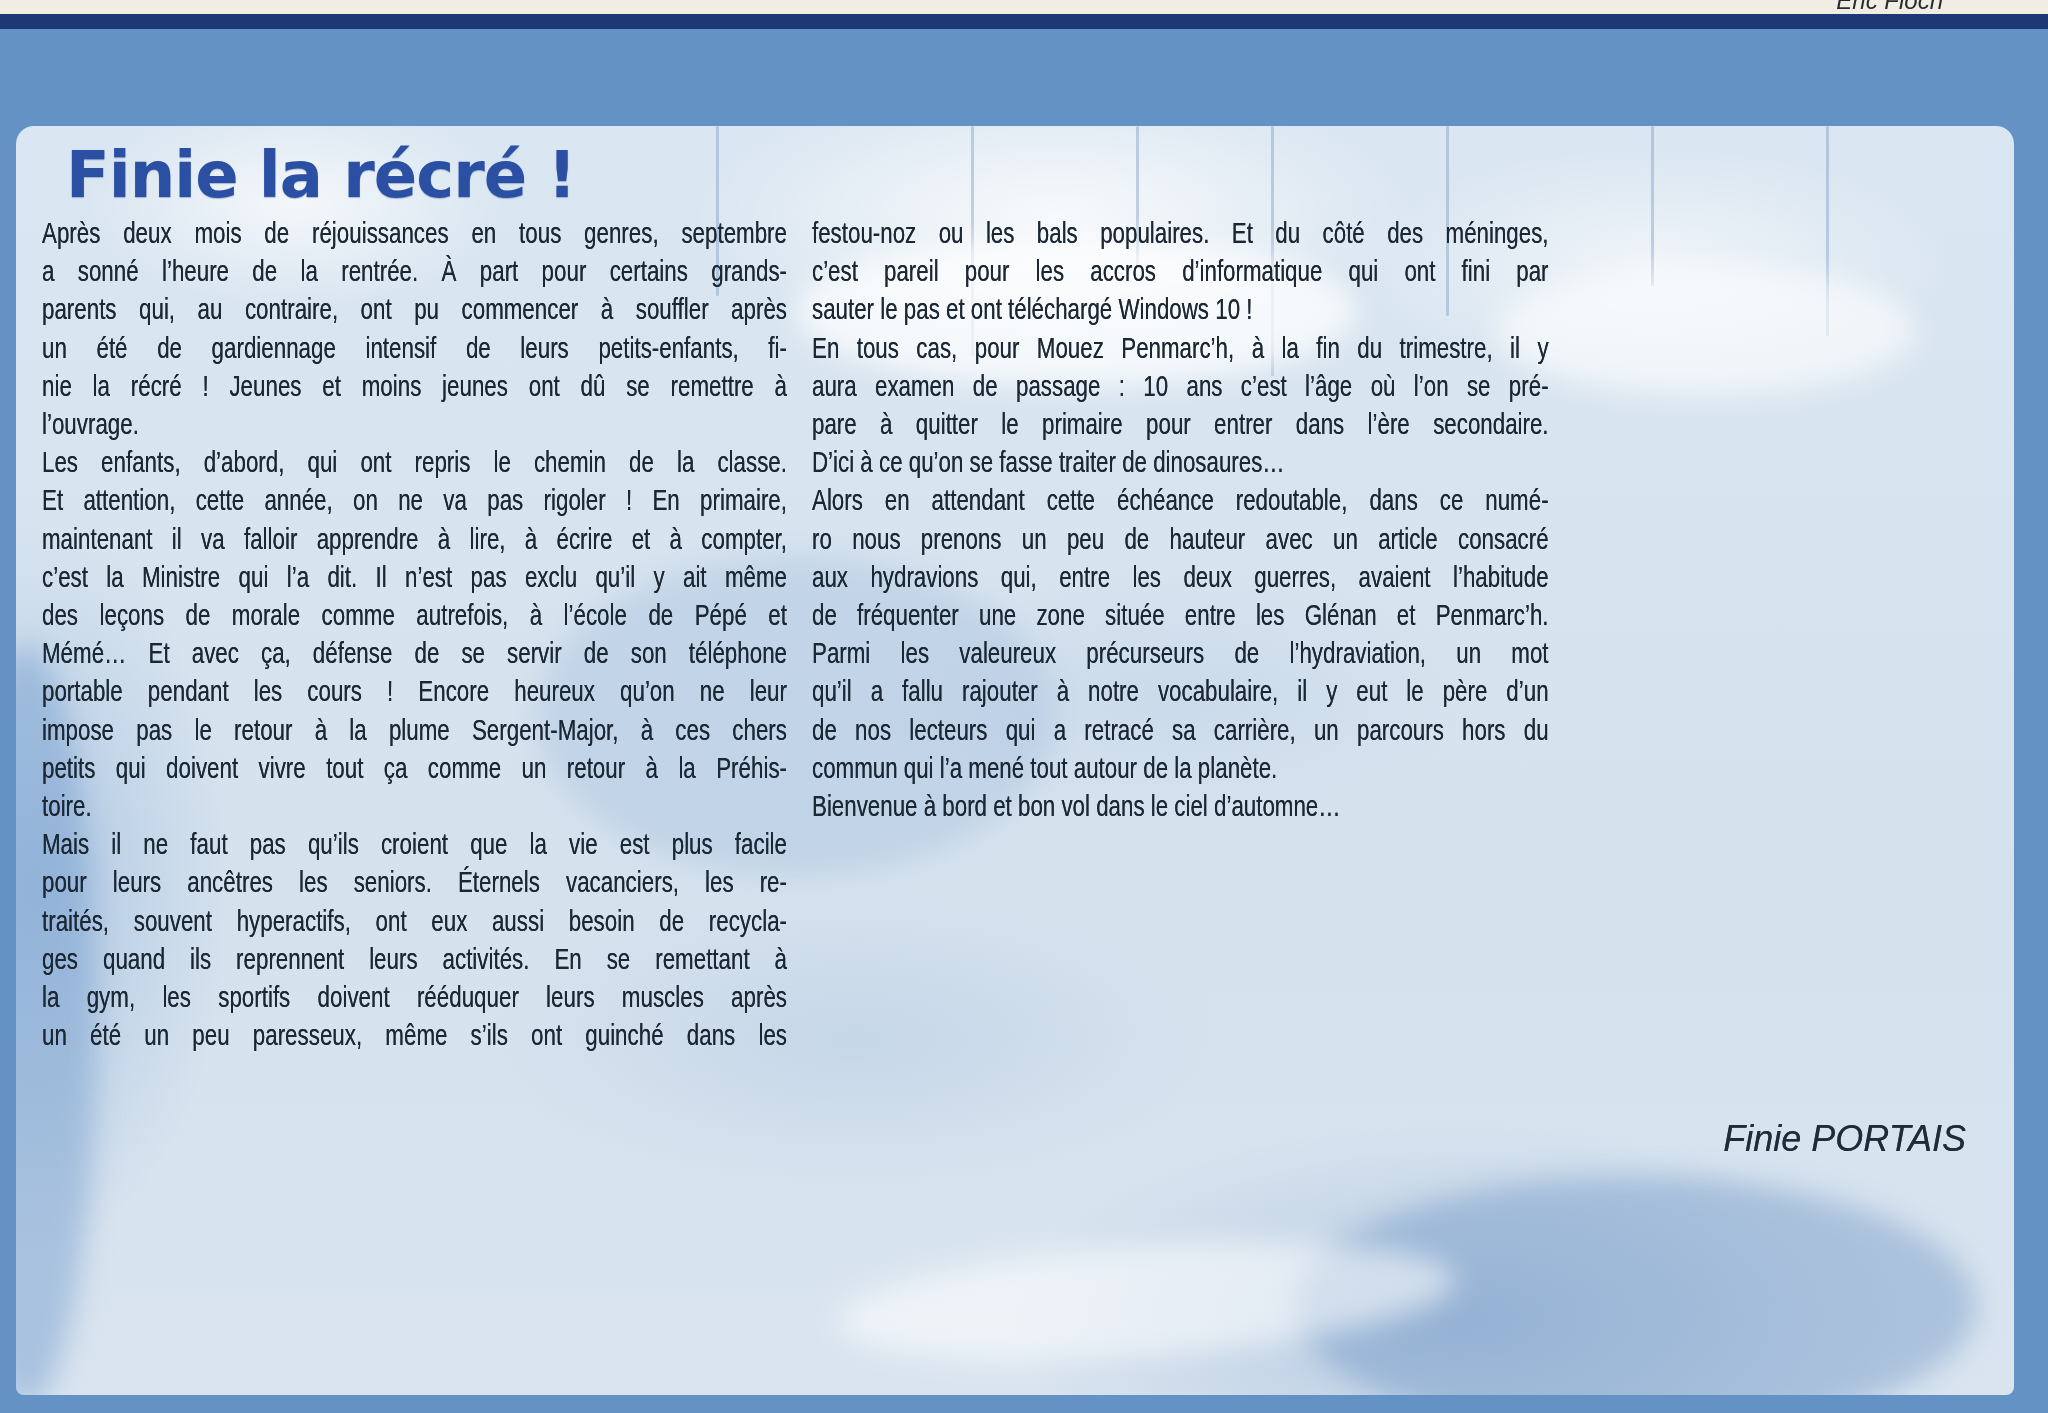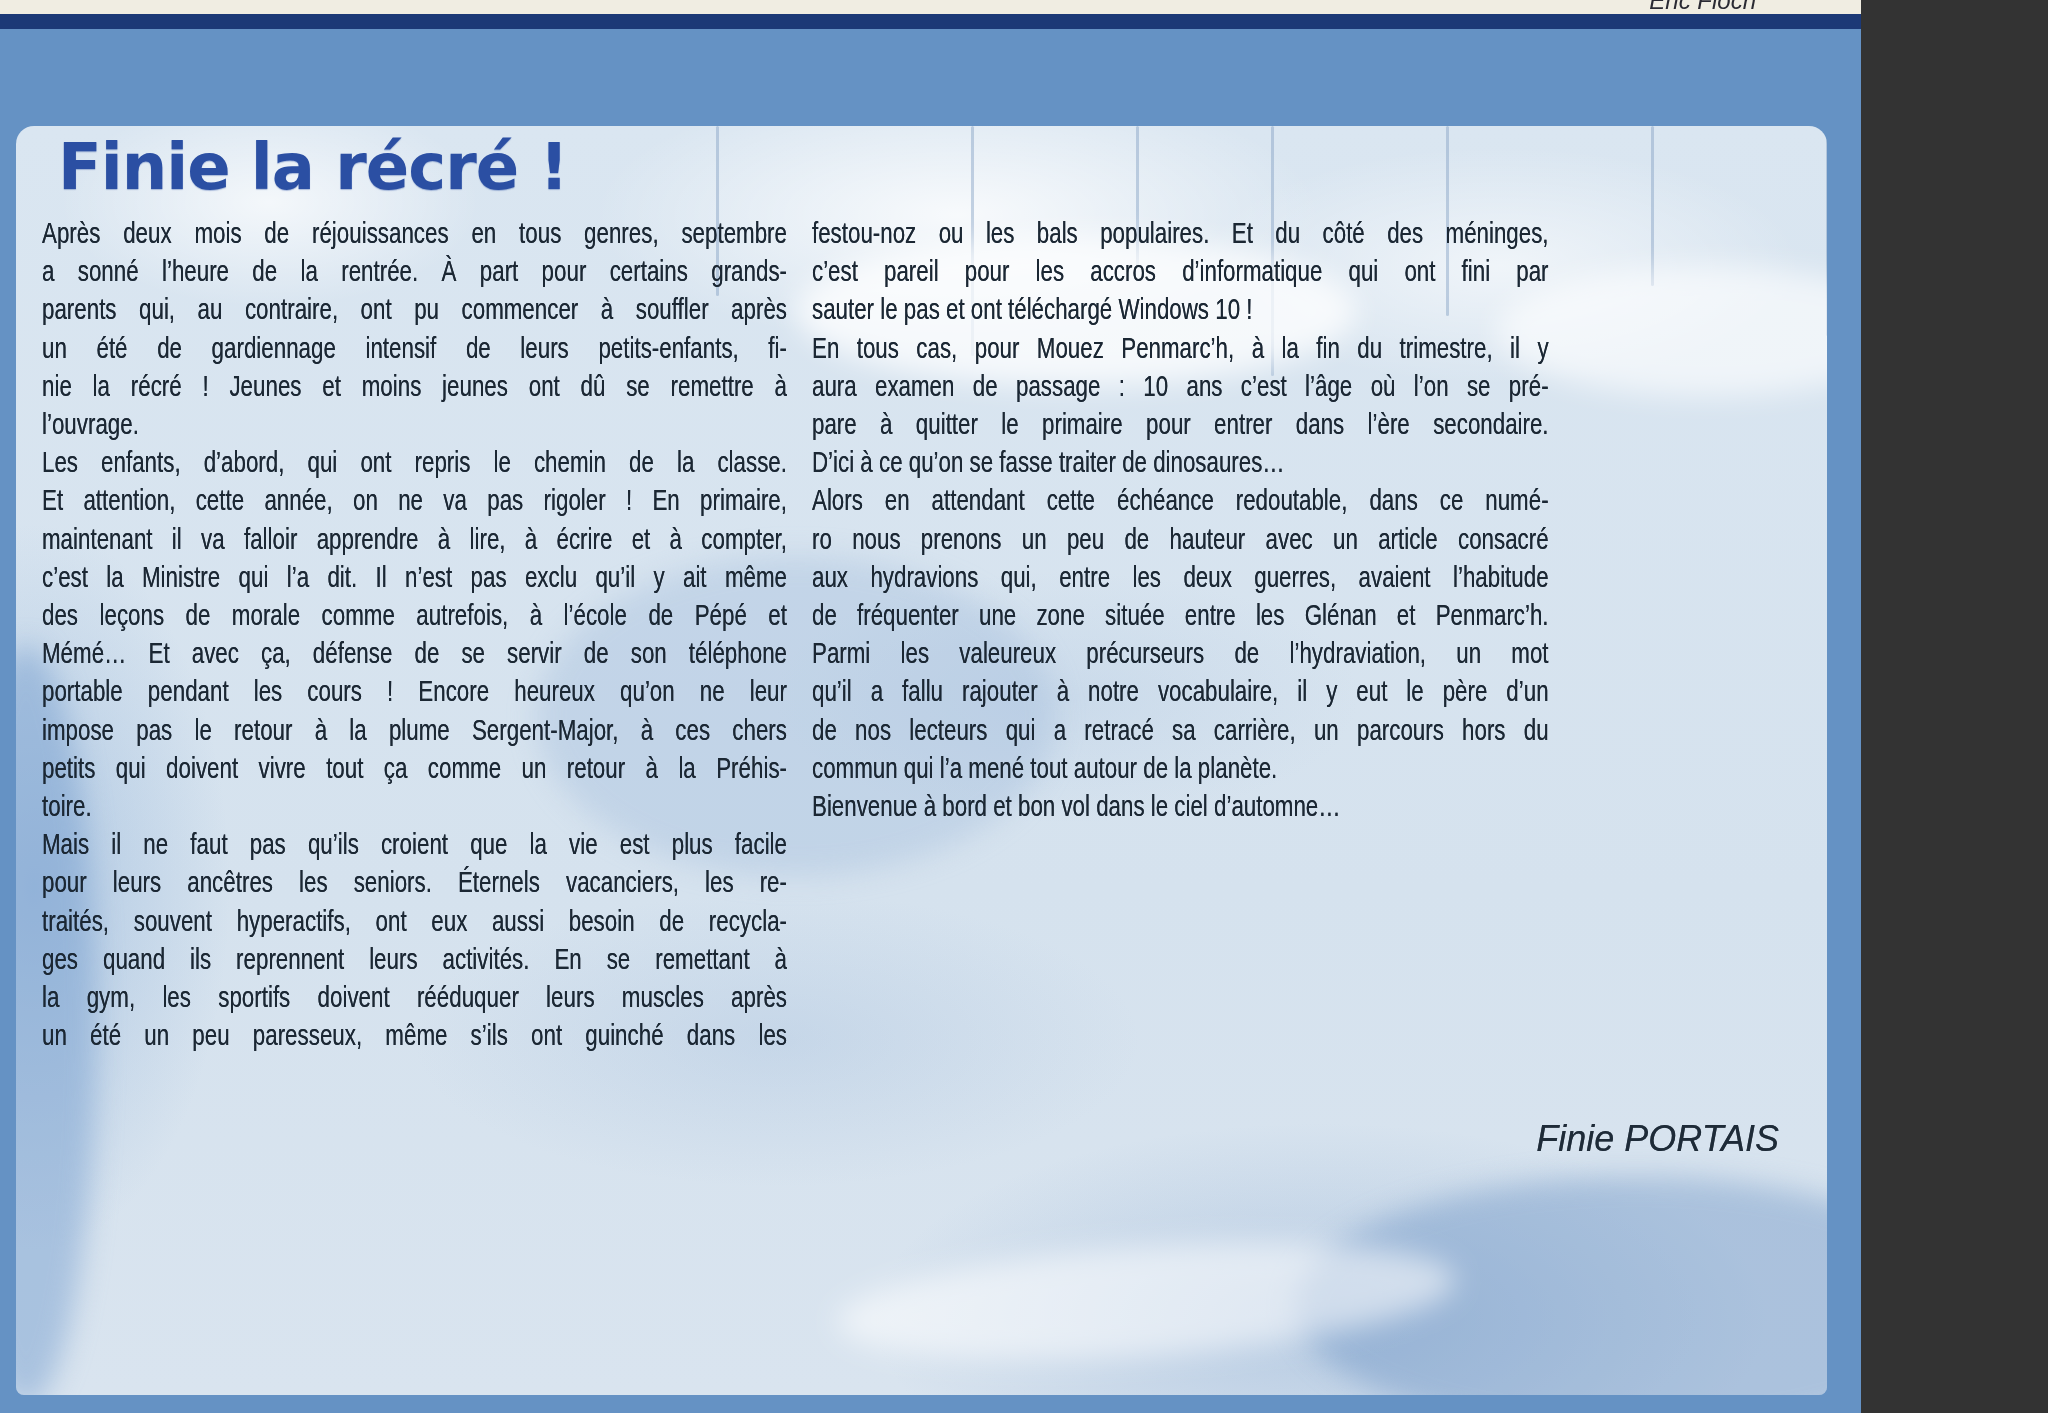--- a/index.html
+++ b/index.html
@@ -7,21 +7,21 @@
     --header-band:#83a9d3;
     --navy-bar:#1c3976;
     --cream:#f0ede2;
     --page-bg:#d7e3ef;
     --title-blue:#2b4fa3;
     --header-text:#18377d;
     --body-text:#1b2733;
   }
   html,body{margin:0;padding:0;background:#333;}
   .canvas{
-    position:relative;width:1861px;height:1413px;overflow:hidden;
+    position:relative;width:2048px;height:1413px;overflow:hidden;
     background:var(--border-blue);
     font-family:"Liberation Sans",sans-serif;
     text-decoration:underline;
   }
   .topstrip{
     position:absolute;left:0;top:0;width:100%;height:14px;
     background:var(--cream);overflow:hidden;
   }
   .credit{
     position:absolute;right:105px;top:-13px;
@@ -53,21 +53,21 @@
       radial-gradient(ellipse 640px 280px at 72% 94%,rgba(108,148,198,.32),transparent 70%),
       radial-gradient(ellipse 520px 210px at 42% 72%,rgba(148,178,214,.25),transparent 70%),
       radial-gradient(ellipse 420px 180px at 58% 45%,rgba(160,188,220,.22),transparent 70%),
       linear-gradient(180deg,#dae6f1 0%,#d5e2ee 60%,#d9e4ef 100%);
     overflow:hidden;
   }
   .photo{position:absolute;inset:0;pointer-events:none;}
   .mast{position:absolute;width:3px;background:rgba(130,160,195,.45);border-radius:2px;}
   .blob{position:absolute;border-radius:50%;filter:blur(14px);}
   .title{
-    position:absolute;left:34px;top:-4px;margin:8px;
+    position:absolute;left:34px;top:-4px;margin:16px;
     font-size:64px;font-weight:bold;letter-spacing:-1px;
     color:var(--title-blue);
     font-family:"DejaVu Sans","Liberation Sans",sans-serif;
     text-shadow:0 1px 1px rgba(43,79,163,.35);
   }
   .col{
     position:absolute;top:88px;
     font-size:30px;line-height:38.2px;color:var(--body-text);
     transform-origin:left top;
     text-shadow:0 0 .5px rgba(21,34,51,.85);

